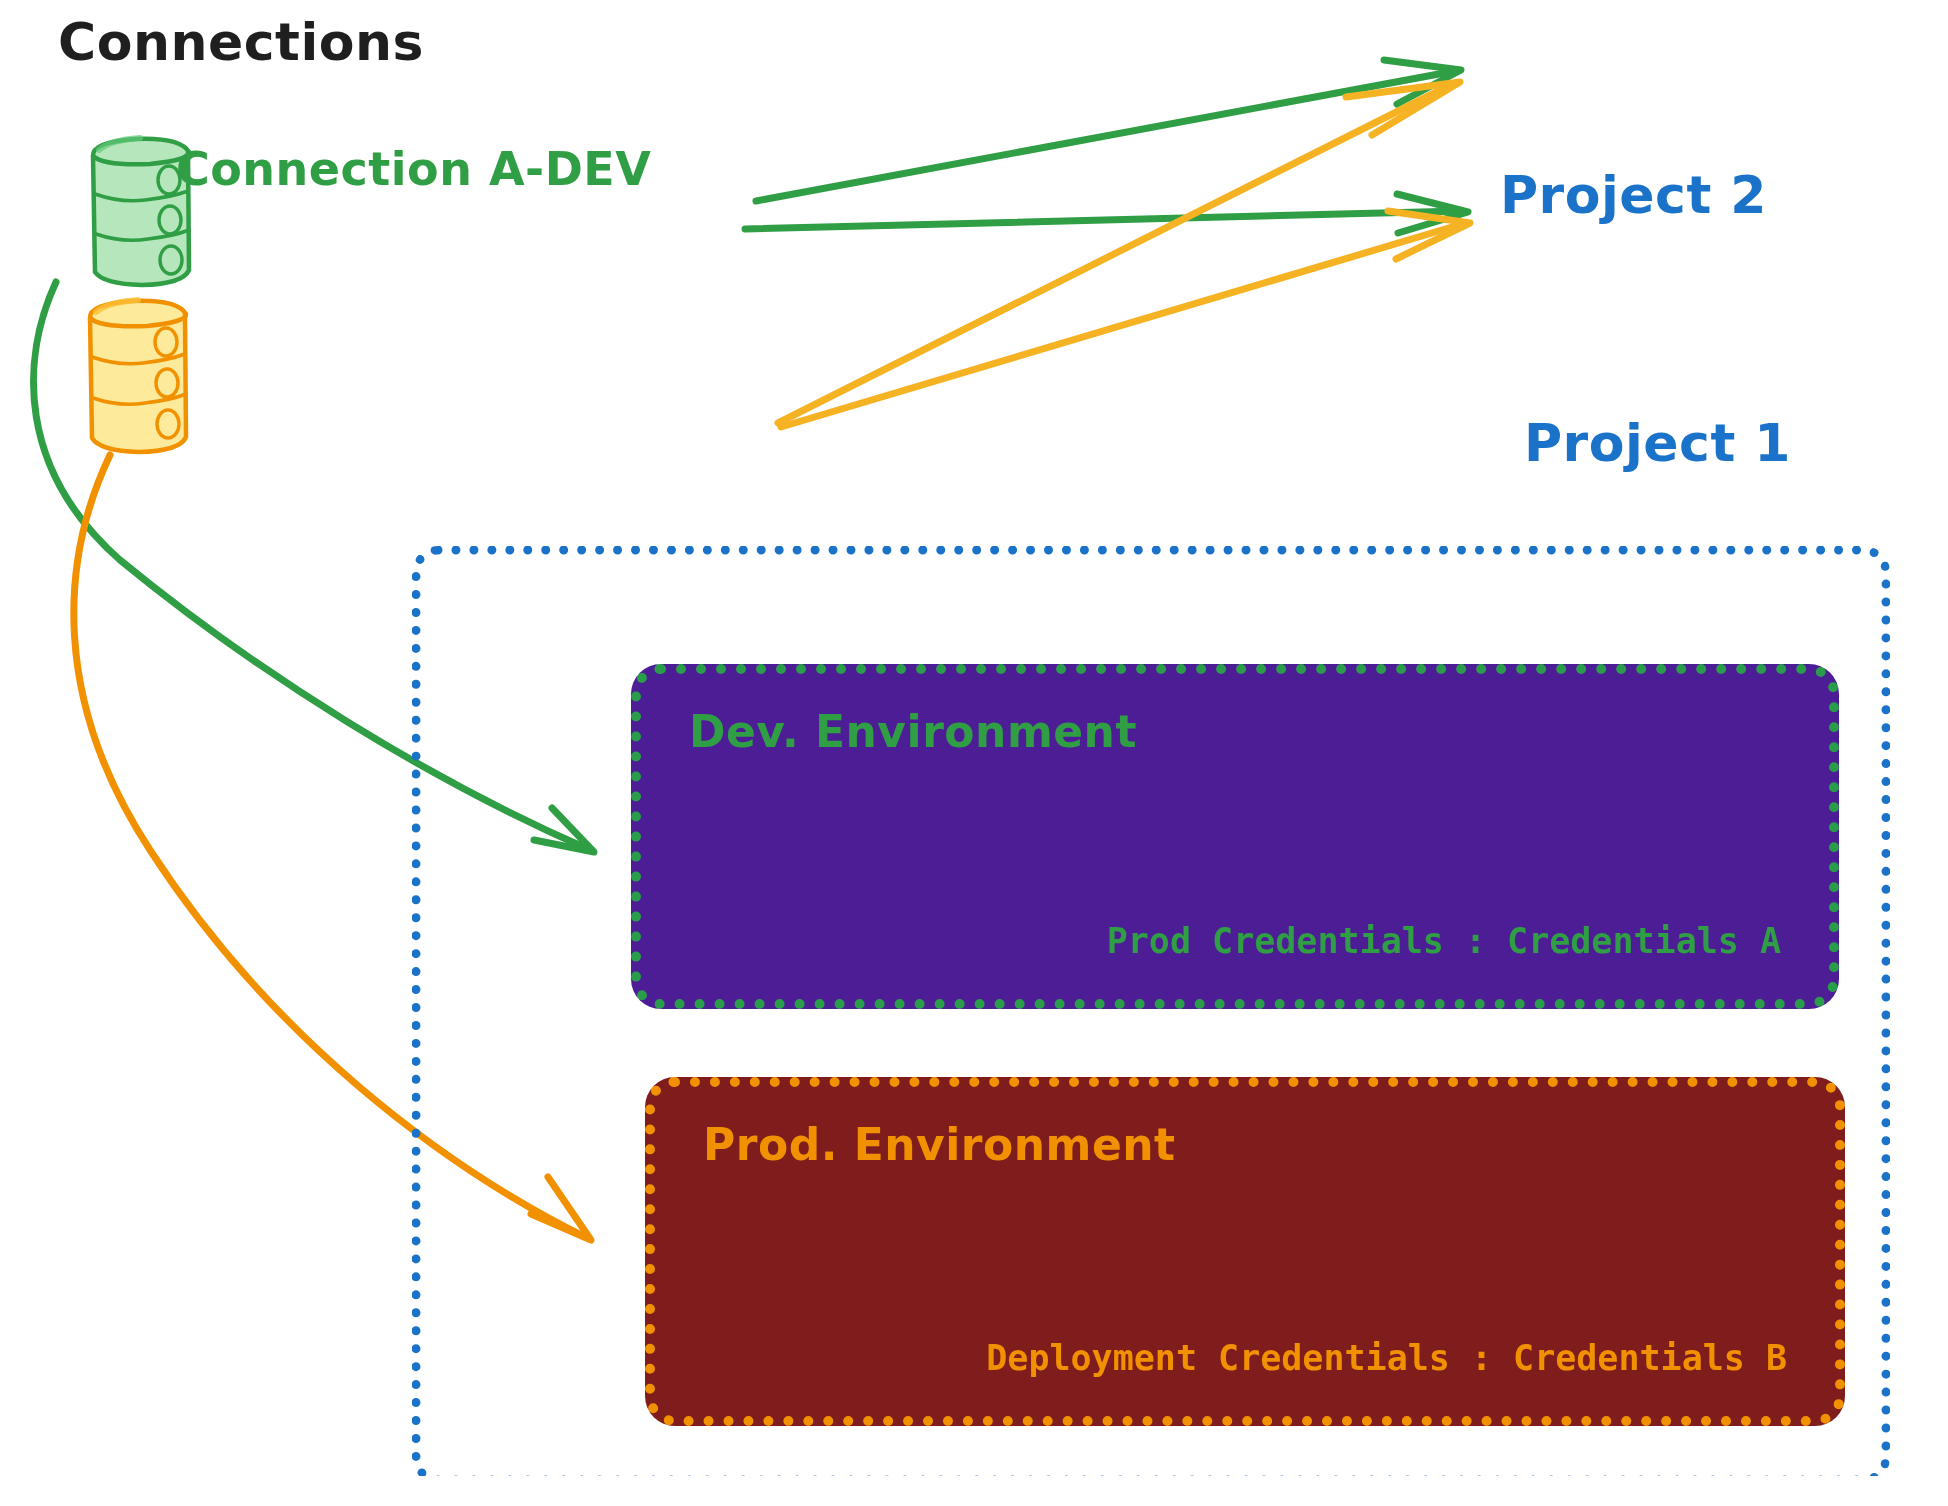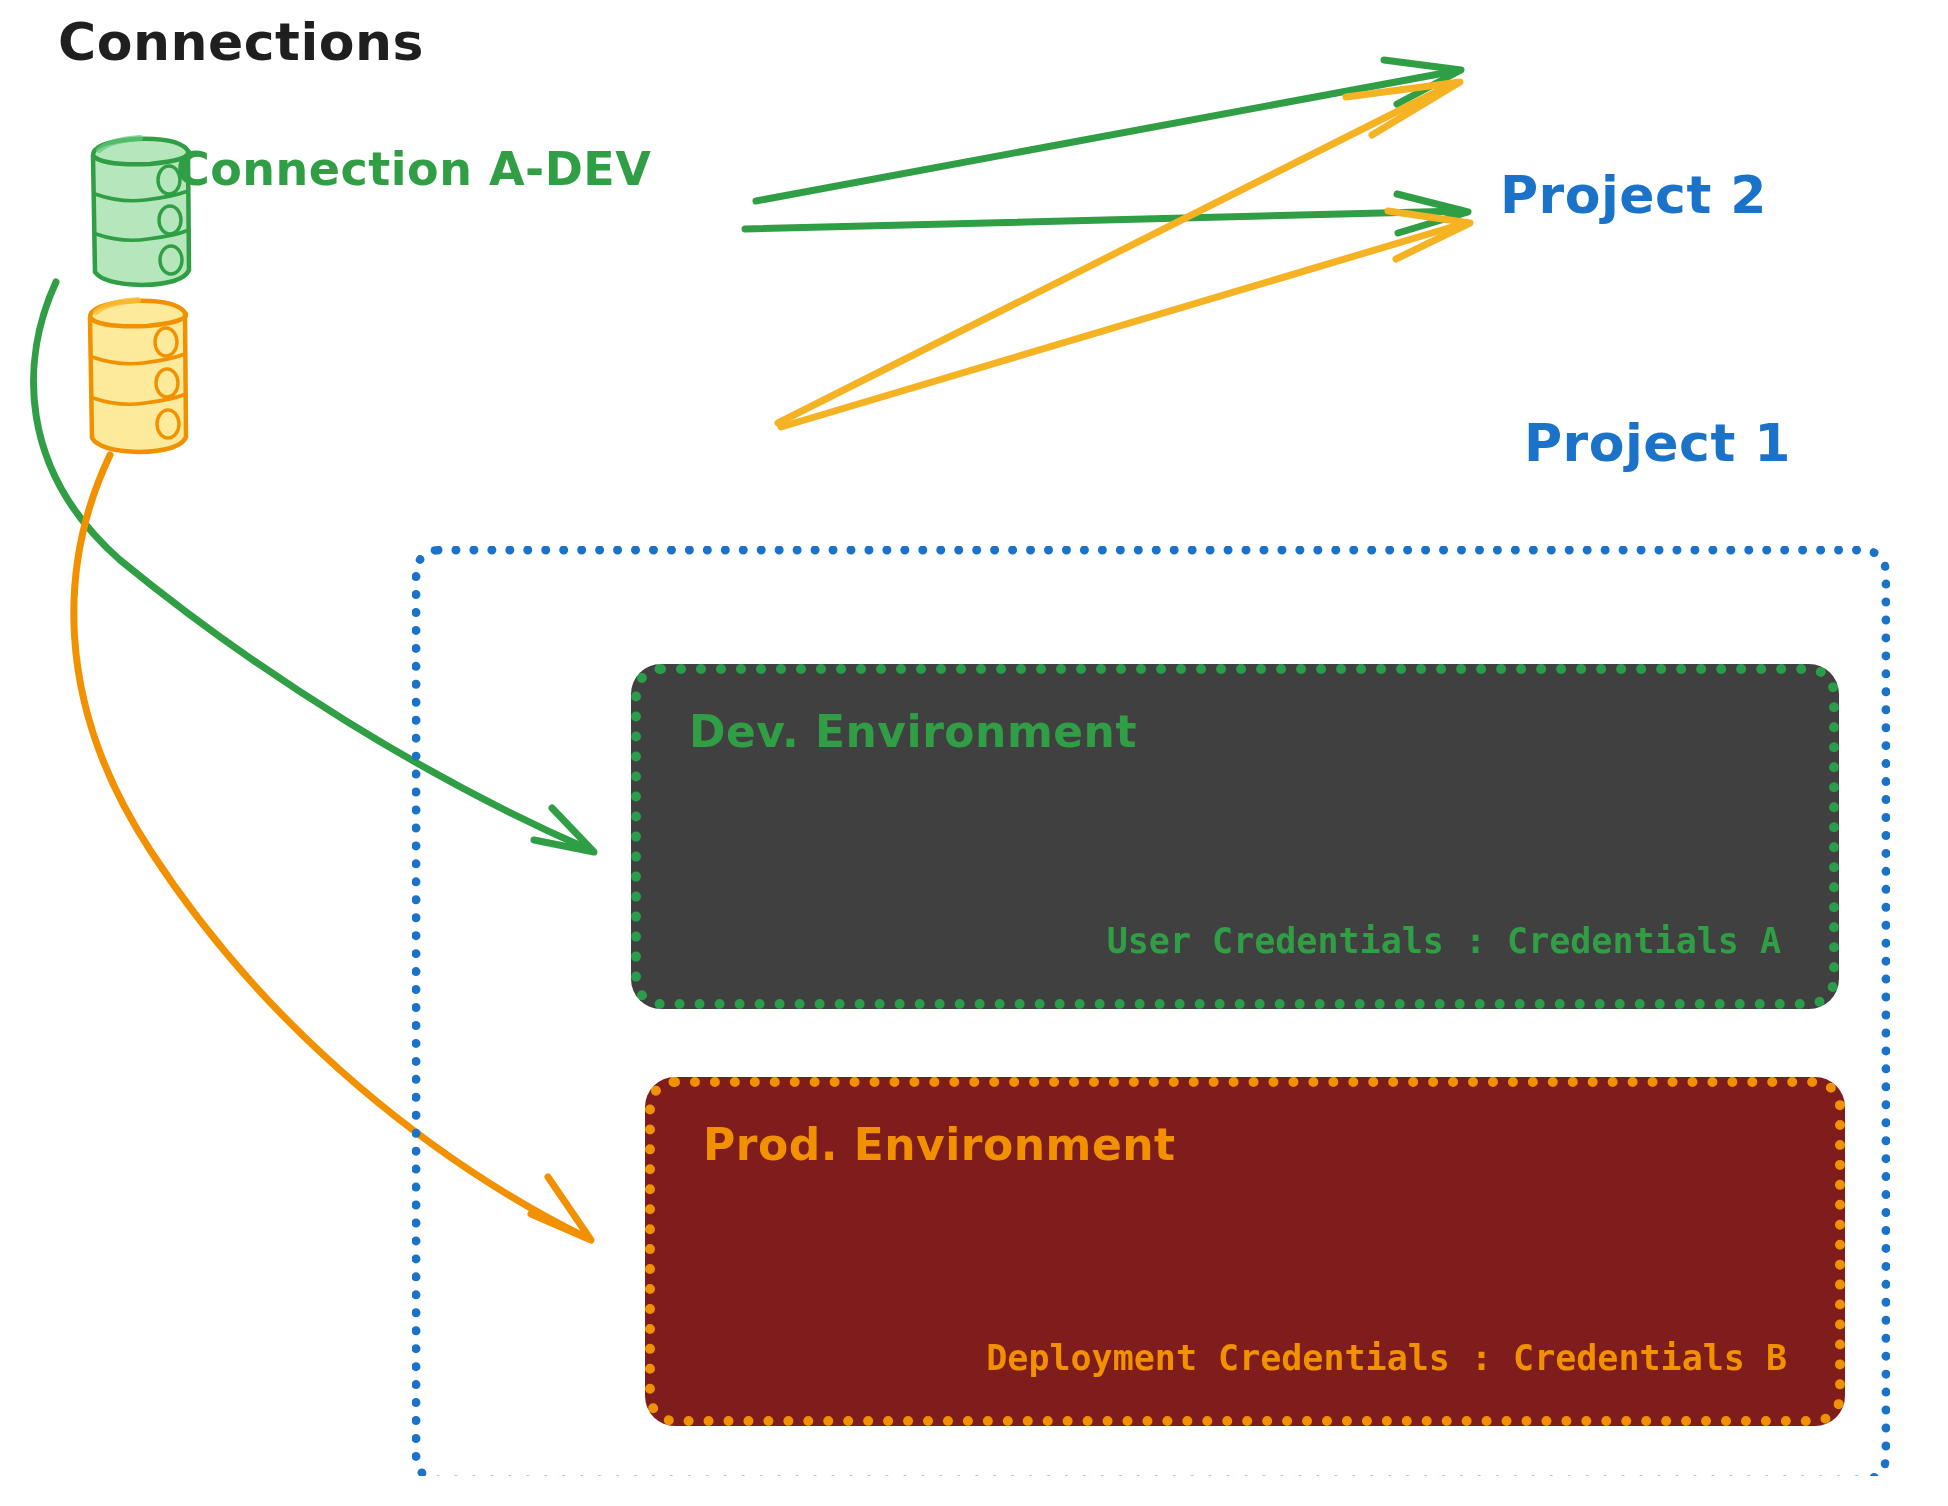--- a/index.html
+++ b/index.html
@@ -80,21 +80,21 @@
   .env-box {
     position: absolute;
     box-sizing: border-box;
     border-radius: 30px;
   }
   #dev-box {
     left: 622px;
     top: 655px;
     width: 1208px;
     height: 345px;
-    background: #404040;
+    background: #4c1d95;
     border: 10px dotted #2a9d4a;
   }
   #prod-box {
     left: 636px;
     top: 1068px;
     width: 1200px;
     height: 349px;
     background: #7f1d1d;
     border: 10px dotted #f29100;
   }
@@ -189,21 +189,21 @@
 
 
   <div class="lbl hand project-label" id="project-2">Project 2</div>
 
   <div class="lbl hand project-label" id="project-1">Project 1</div>
 
   <div id="project1-box">
 
     <div class="env-box" id="dev-box" style="left:210px; top:109px;">
       <div class="env-title hand">Dev. Environment</div>
-      <div class="env-cred mono">User Credentials : Credentials A</div>
+      <div class="env-cred mono">Prod Credentials : Credentials A</div>
     </div>
 
     <div class="env-box" id="prod-box" style="left:224px; top:522px;">
       <div class="env-title hand">Prod. Environment</div>
       <div class="env-cred mono">Deployment Credentials : Credentials B</div>
     </div>
   </div>
 
 </div>
 

